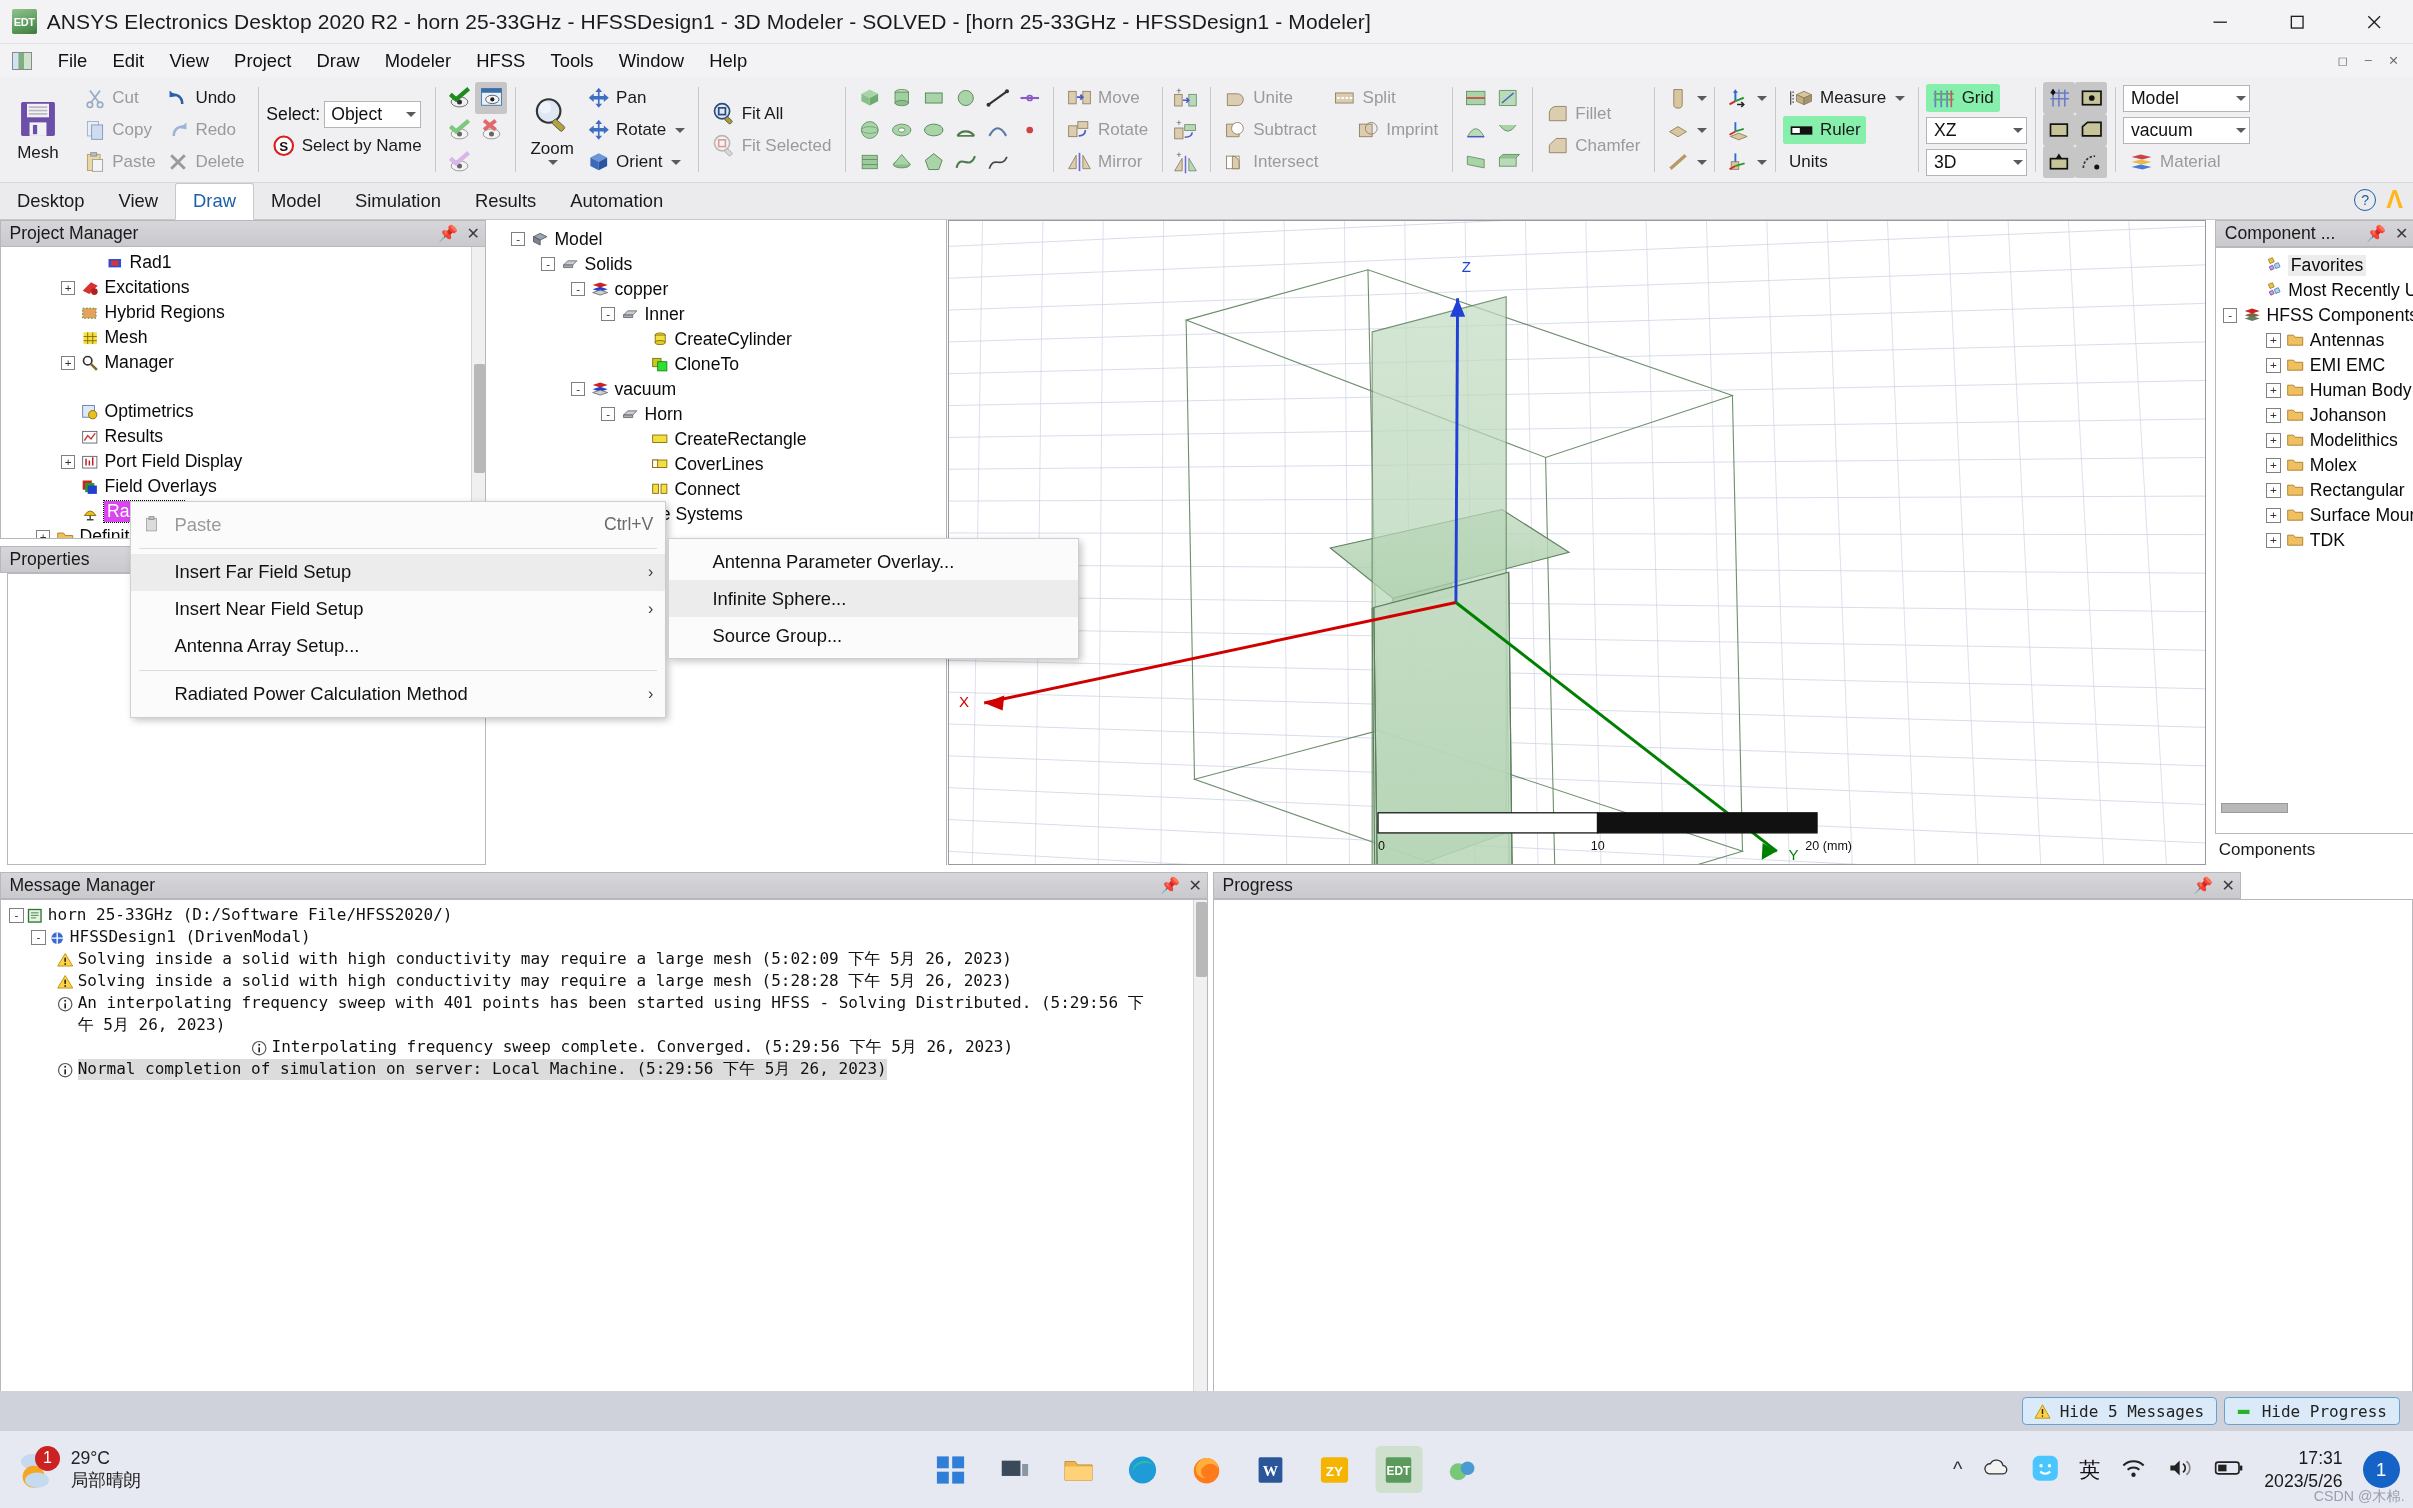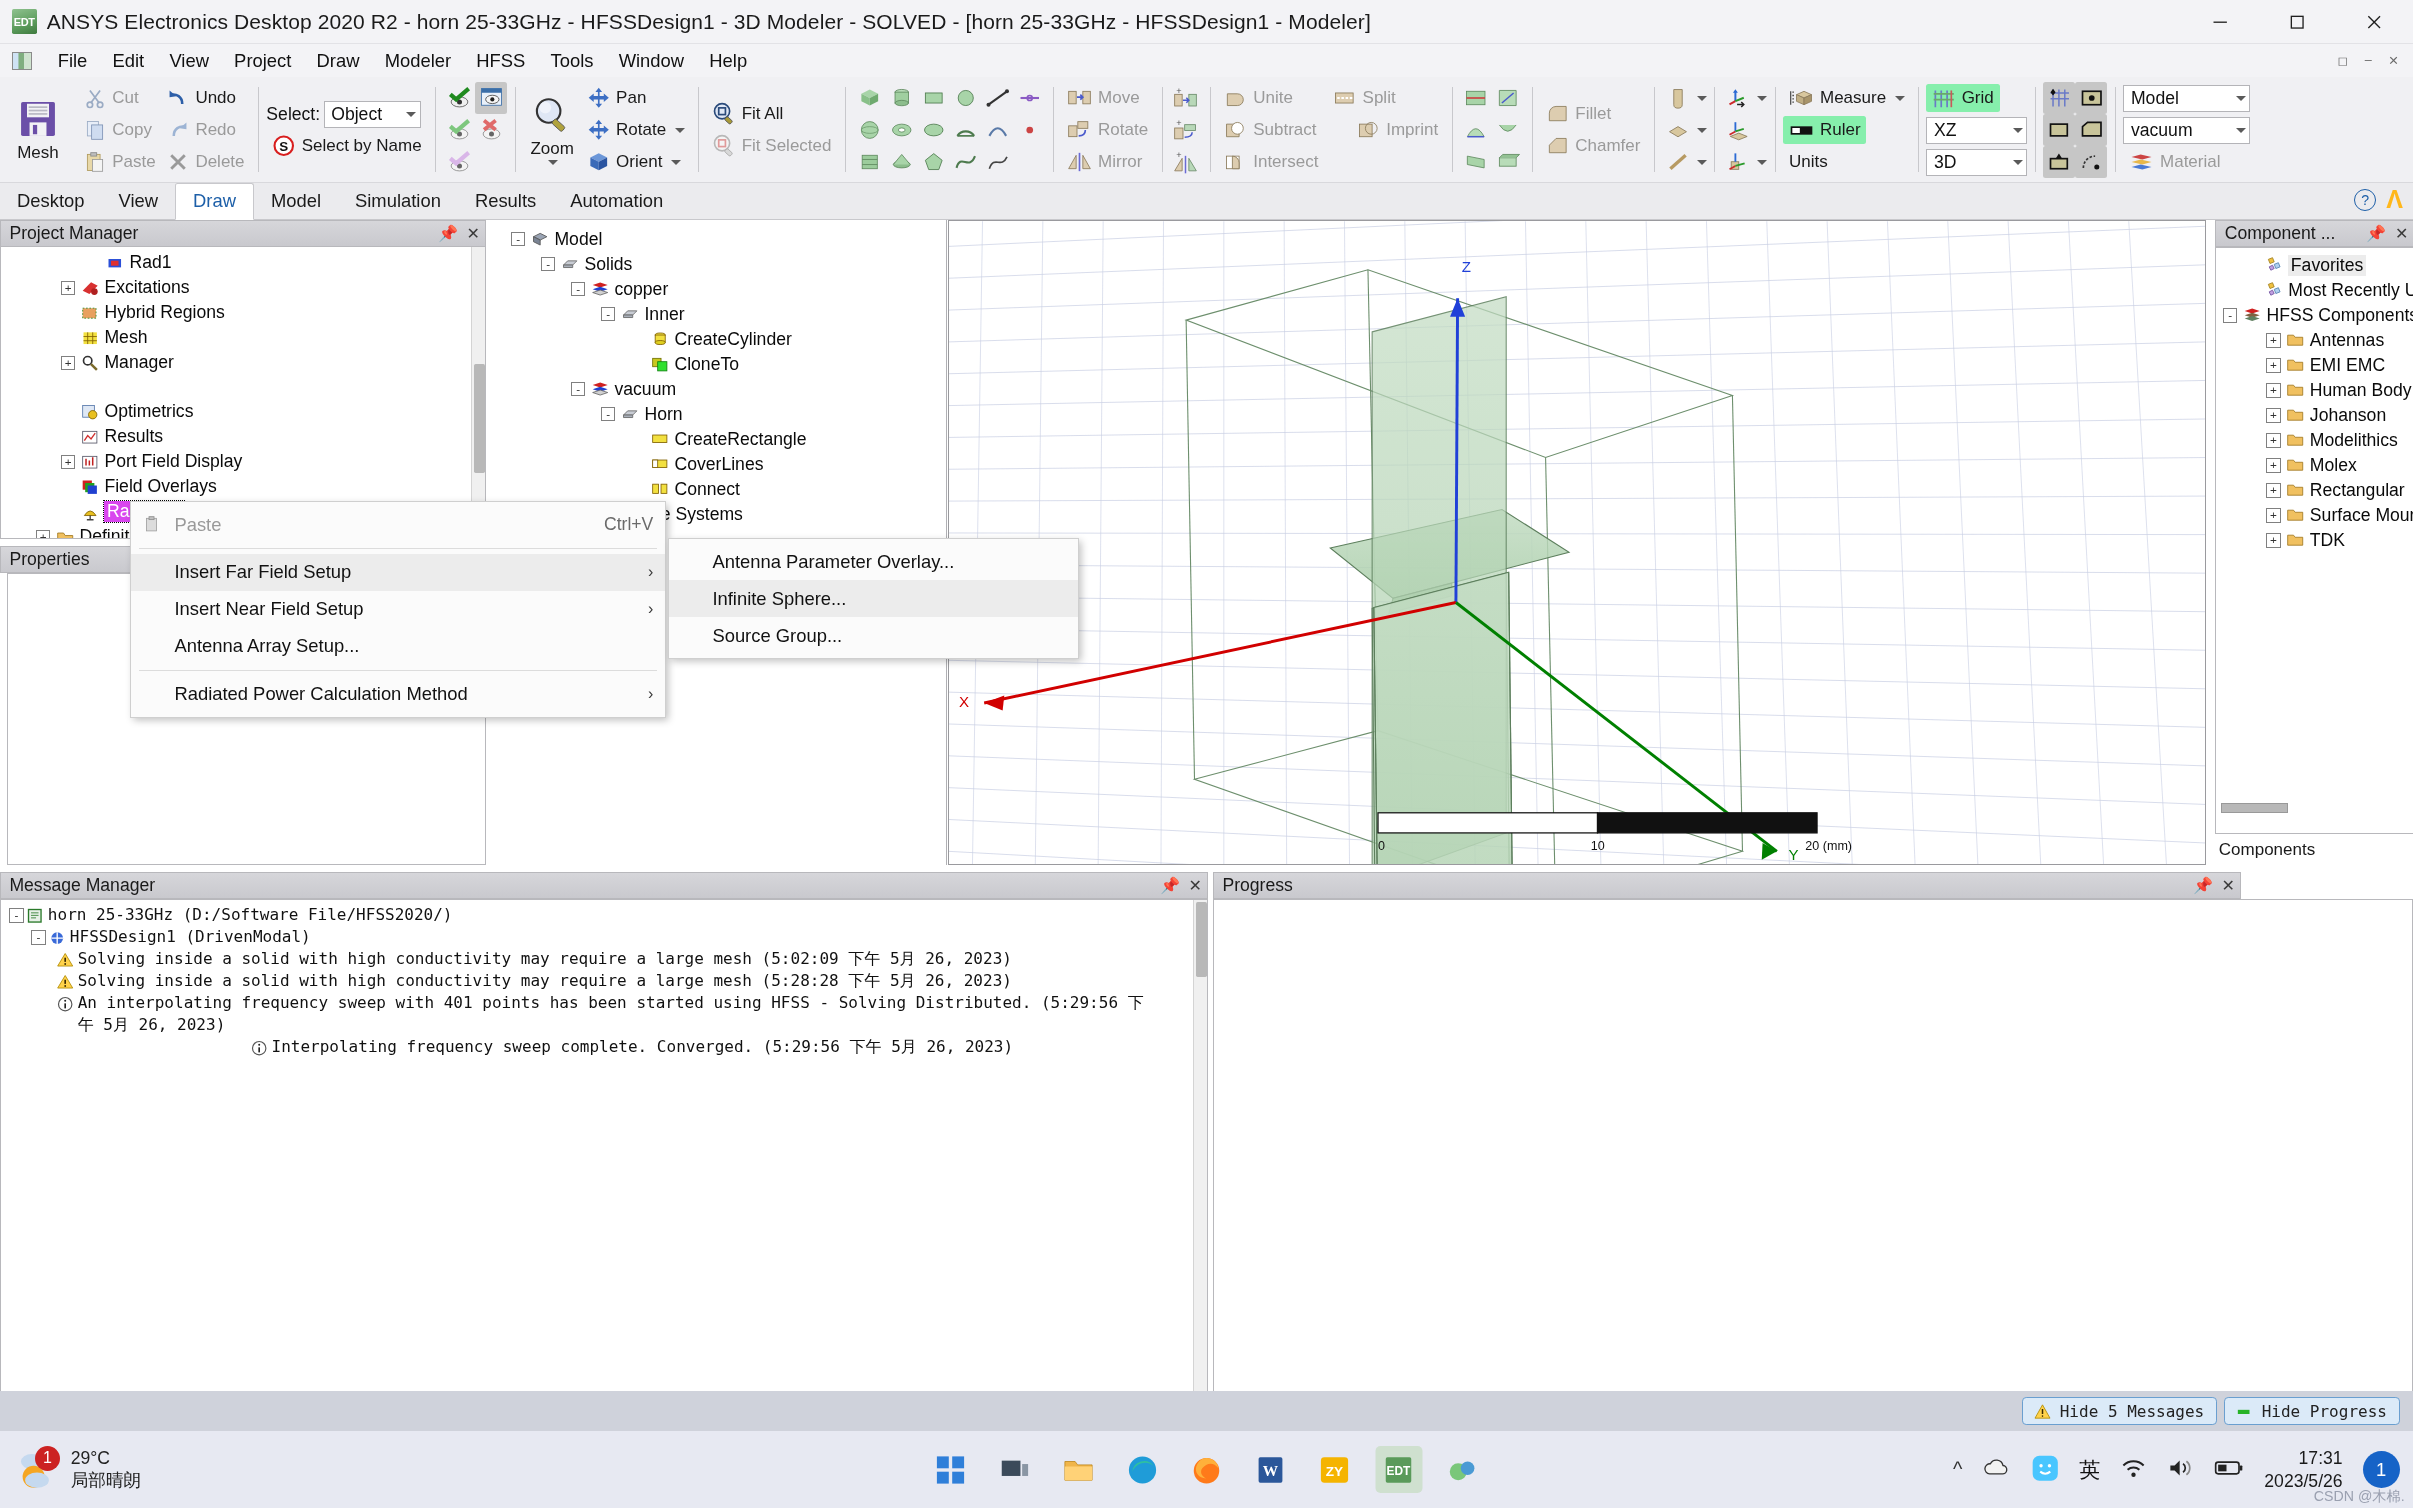--- a/index.html
+++ b/index.html
@@ -1526,20 +1526,29 @@
           </div>
           <div class="msg-row" style="padding-left: 49px; justify-content: center;">
             <span style="width: 0px;"></span>
             <span style="width: 18.4px; height: 18.4px; flex: 0 0 auto; margin: 1.7px 3.4px 0px 2.5px;"><svg width="18.4" height="18.4" viewBox="0 0 22 22">
                 <circle cx="11" cy="11" r="8" fill="#fff" stroke="#555" stroke-width="1.4"></circle>
                 <path d="M11 10 v6" stroke="#222" stroke-width="2"></path>
                 <circle cx="11" cy="6.8" r="1.2" fill="#222"></circle>
               </svg></span>
             <span>Interpolating frequency sweep complete. Converged.  (5:29:56 下午  5月 26, 2023)</span>
           </div>
+          <div class="msg-row" style="padding-left: 49px;">
+            <span style="width: 0px;"></span>
+            <span style="width: 18.4px; height: 18.4px; flex: 0 0 auto; margin: 1.7px 3.4px 0px 2.5px;"><svg width="18.4" height="18.4" viewBox="0 0 22 22">
+                <circle cx="11" cy="11" r="8" fill="#fff" stroke="#555" stroke-width="1.4"></circle>
+                <path d="M11 10 v6" stroke="#222" stroke-width="2"></path>
+                <circle cx="11" cy="6.8" r="1.2" fill="#222"></circle>
+              </svg></span>
+            <span style="background: rgb(220, 220, 220);">Normal completion of simulation on server: Local Machine.  (5:29:56 下午  5月 26, 2023)</span>
+          </div>
         </div>
       <div class="scrollbar-v" style="height:491px">
         <div class="scroll-thumb" style="top:1.7px;height:75px"></div>
       </div>
     </div>
   </div>
 
   <div class="progress-panel">
     <div class="panel-title">
       <span>Progress</span>

